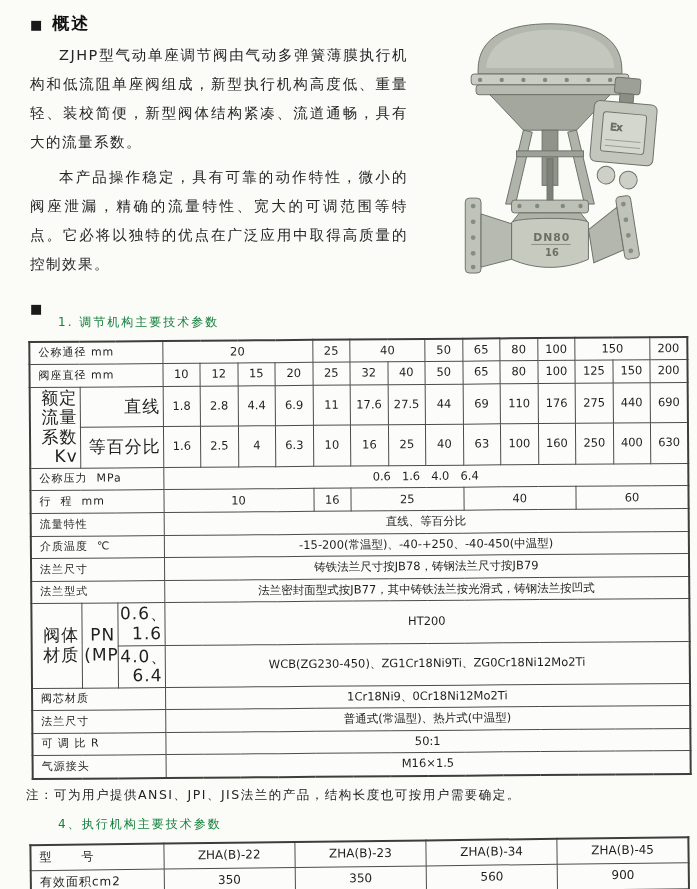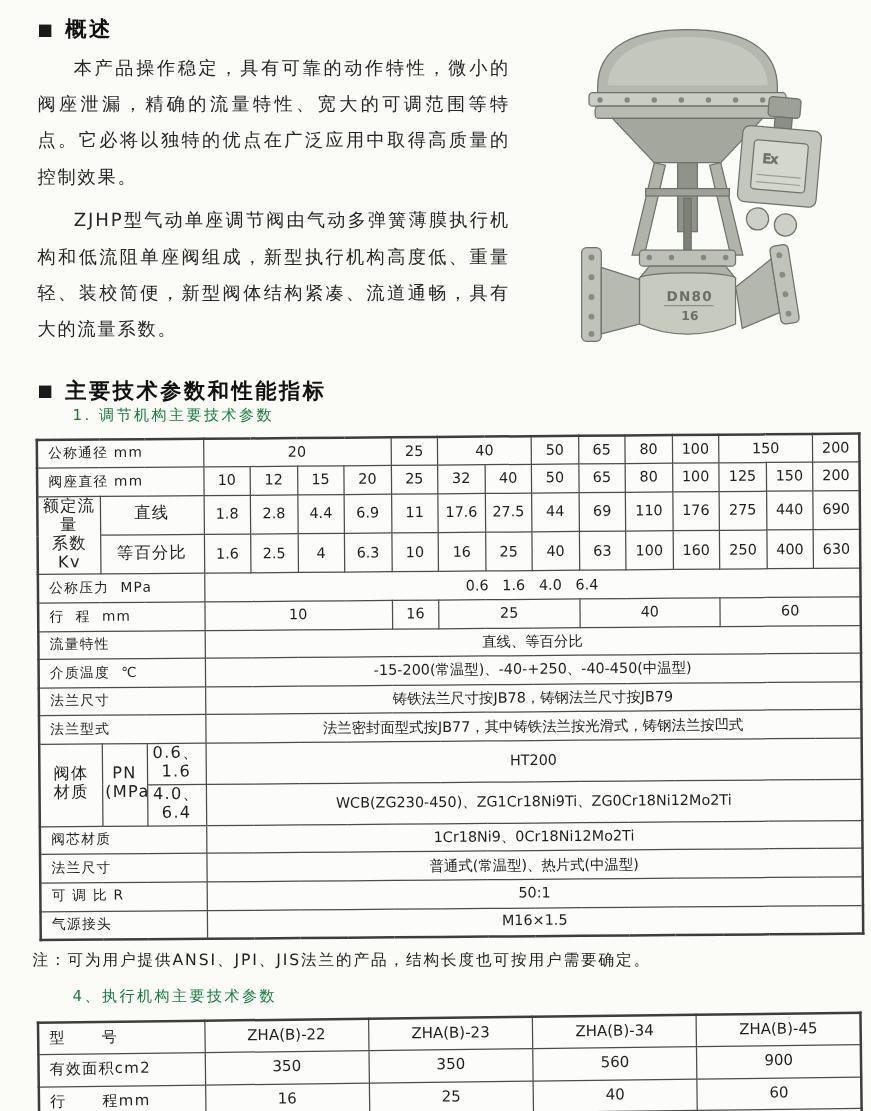--- a/index.html
+++ b/index.html
@@ -27,38 +27,38 @@
   #t1 { width:658px; transform:rotate(-0.45deg); transform-origin:40% 50%; }
   #t2 { width:658px; transform:rotate(-0.7deg); transform-origin:40% 50%; }
   td {
     border:1px solid #4c4c4a; font-size:11.5px; color:#1f1f1f; text-align:center;
     vertical-align:middle; padding:1px 2px; height:22.6px; line-height:1.15;
     white-space:pre-wrap; overflow:hidden;
   }
   #t1 { border:2px solid #3d3d3b; }
   #t2 { border:2px solid #3d3d3b; }
   td.lbl { text-align:left; padding-left:8px; letter-spacing:1px; font-size:11px; }
-  td.lbl-c { letter-spacing:1px; font-size:13px; }
+  td.lbl-c { letter-spacing:1px; font-size:17px;text-align:right; }
   #t2 td { height:25.5px; font-size:12px; }
   .note { font-size:12.5px; letter-spacing:1.5px; color:#222; margin:9px 0 12px -4px; }
   .sub2 { margin-top:10px; }
   .stack span { display:block; }
   svg text { font-family:"DejaVu Sans","Liberation Sans",sans-serif; }
 </style>
 </head>
 <body>
 
 <div class="top">
   <div class="left-col">
     <h1 class="sec">
         <span class="bullet">■</span>
         <span>概述</span>
       </h1>
+    <p class="para">ZJHP型气动单座调节阀由气动多弹簧薄膜执行机构和低流阻单座阀组成，新型执行机构高度低、重量轻、装校简便，新型阀体结构紧凑、流道通畅，具有大的流量系数。</p>
     <p class="para">本产品操作稳定，具有可靠的动作特性，微小的阀座泄漏，精确的流量特性、宽大的可调范围等特点。它必将以独特的优点在广泛应用中取得高质量的控制效果。</p>
-    <p class="para">ZJHP型气动单座调节阀由气动多弹簧薄膜执行机构和低流阻单座阀组成，新型执行机构高度低、重量轻、装校简便，新型阀体结构紧凑、流道通畅，具有大的流量系数。</p>
   </div>
   <div class="figure">
     <svg width="266" height="264" viewBox="0 0 270 266">
       <g stroke="#6e7269" stroke-width="1">
 
         <path d="M62,60 C62,25 94,13 135,13 C176,13 208,25 208,60 L208,64 L62,64 Z" fill="#b3b7ae"></path>
         <path d="M70,58 C72,32 98,19 135,19 C170,19 196,30 200,54 L200,58 Z" fill="#c3c7be" stroke="none"></path>
         <rect x="55" y="64" width="160" height="11" rx="3" fill="#c9cdc4"></rect>
         <g fill="#83877e" stroke="none">
           <circle cx="64" cy="70" r="2.2"></circle>
@@ -125,21 +125,20 @@
         <text x="118" y="233" font-size="11" font-weight="bold" letter-spacing="1" fill="#6b6f64" stroke="none">DN80</text>
         <line x1="116" y1="237" x2="156" y2="237" stroke="#8b8f84"></line>
         <text x="130" y="249" font-size="10" font-weight="bold" fill="#6b6f64" stroke="none">16</text>
       </g>
     </svg>
   </div>
 </div>
 
 <h2 class="sec">
     <span class="bullet">■</span>
-    <span>主要技术参数和性能指标</span>
   </h2>
 <div class="subhead">1. 调节机构主要技术参数</div>
 
 <table id="t1">
   <colgroup>
     <col style="width:50px">
       <col style="width:36px">
       <col style="width:47px">
     <col span="14" style="width:37.5px">
   </colgroup>

